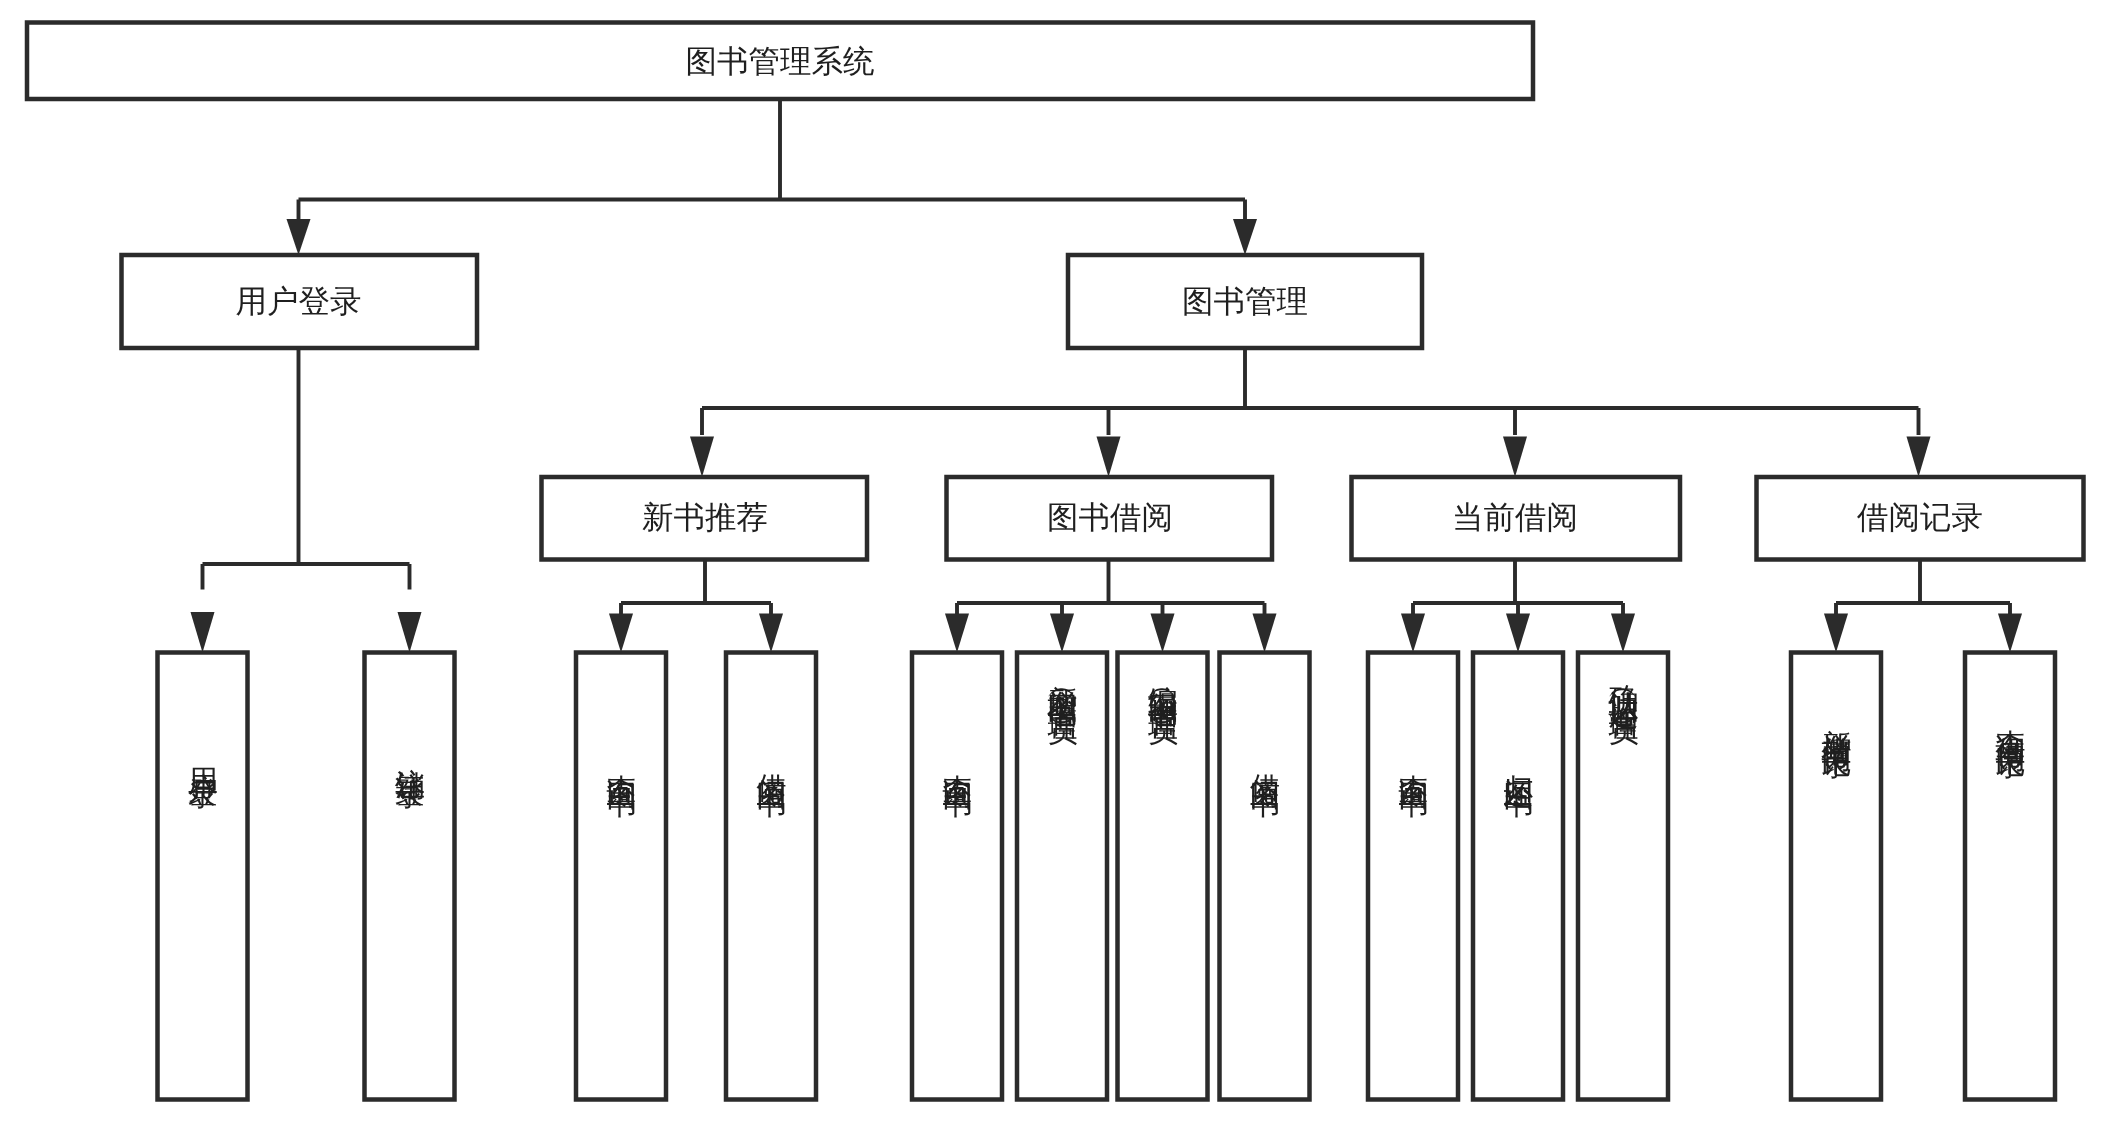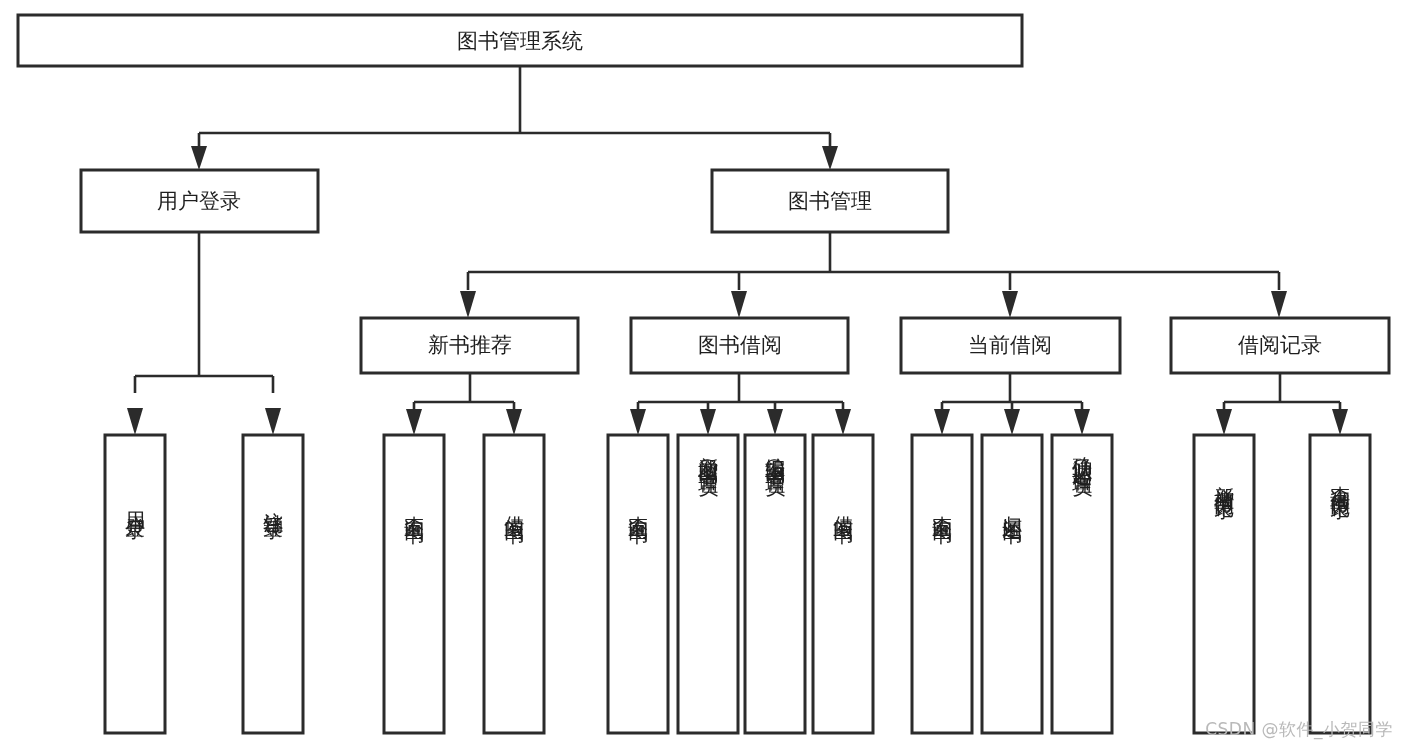--- a/index.html
+++ b/index.html
@@ -234,15 +234,14 @@
     <span class="vert-label">确认归还（管理员）</span>
   </div>
 
   <div class="vert-label-wrap" style="left:1194px; top:470px; width:60px; height:260px;">
     <span class="vert-label">新增借阅记录</span>
   </div>
   <div class="vert-label-wrap" style="left:1310px; top:470px; width:60px; height:260px;">
     <span class="vert-label">查询借阅记录</span>
   </div>
 
-  <div class="watermark">CSDN @软件_小贺同学</div>
 
 </div>
 
 </body></html>

